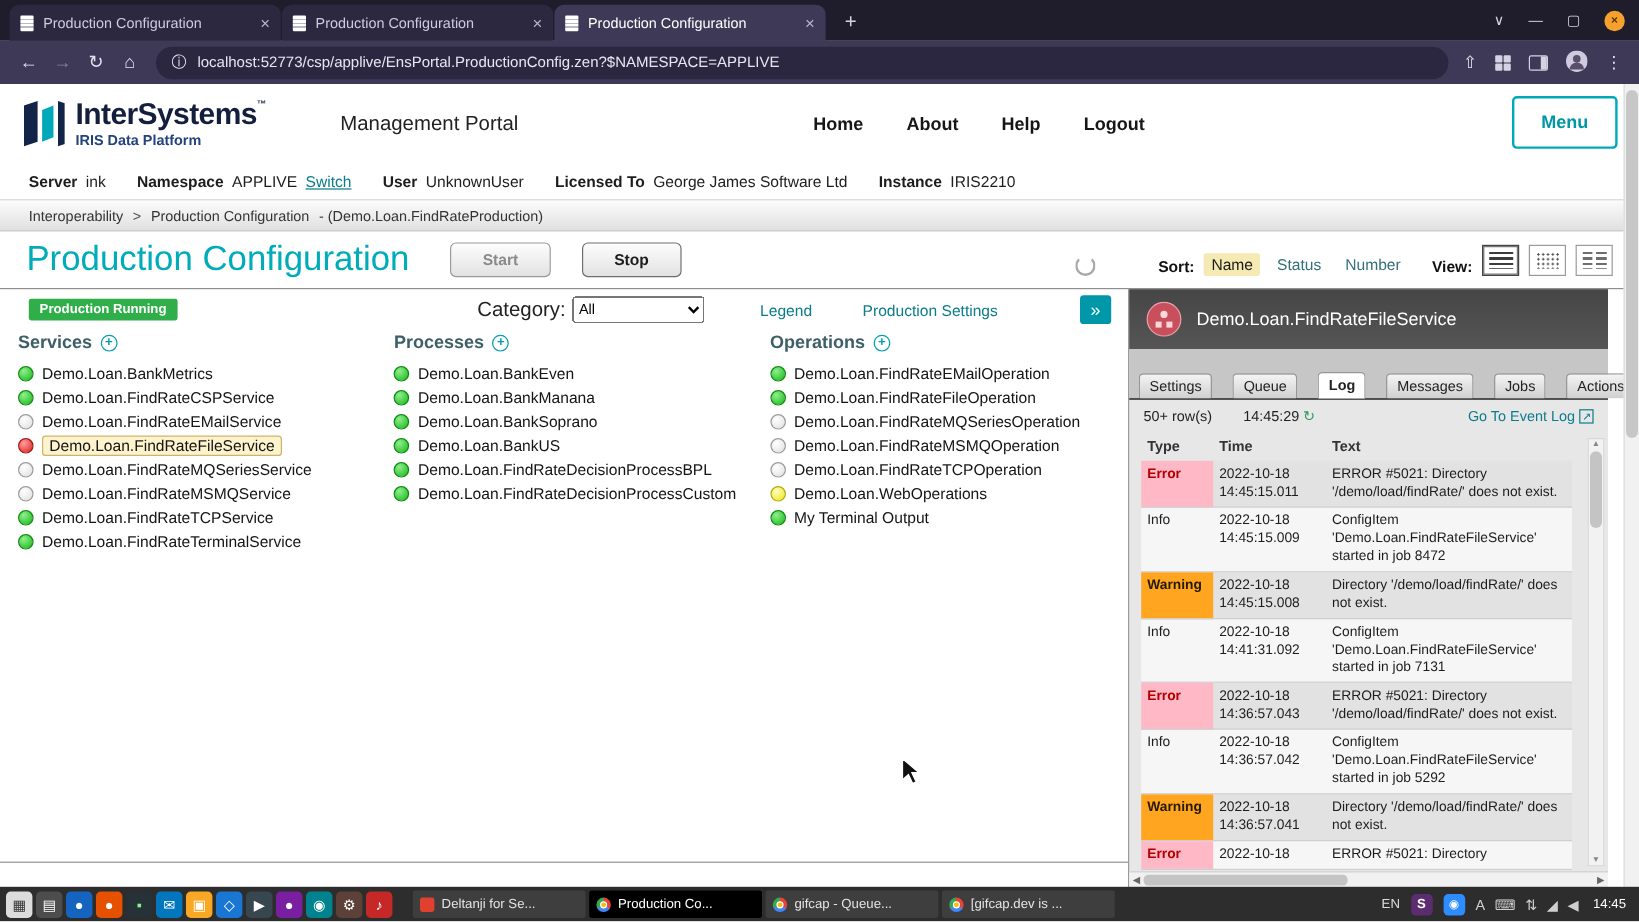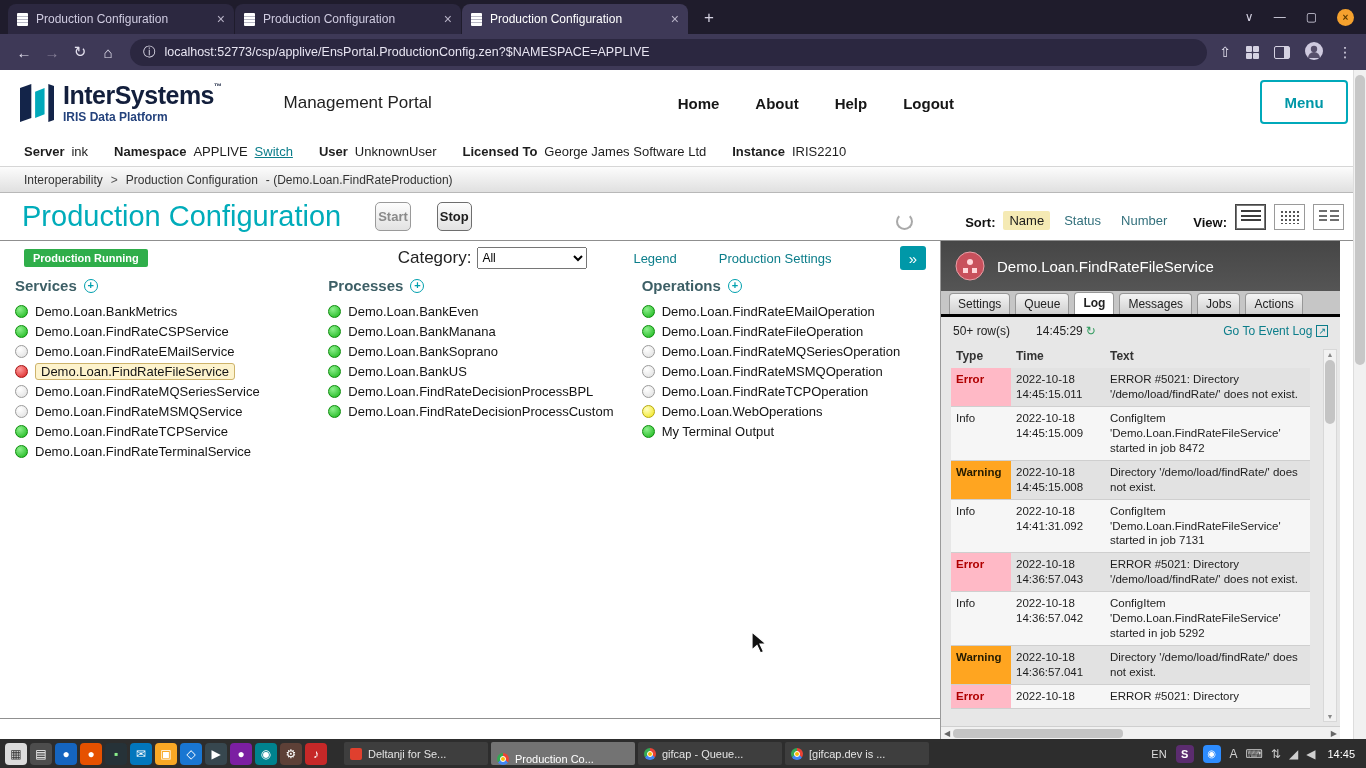--- a/index.html
+++ b/index.html
@@ -53,21 +53,21 @@
   .ib-label { font-weight:bold; }
   .ib-link { color:#0b7d8a; text-decoration:underline; }
 
   .breadcrumb { height:27px; background:linear-gradient(#fcfcfc,#e0e0e0); border-top:1px solid #d6d6d6;
                 border-bottom:1px solid #b8b8b8; display:flex; align-items:center; padding:0 24px;
                 font-size:12px; color:#333; gap:8px; }
   .crumb-sep { color:#555; }
 
   .titlebar { height:47px; background:#fff; display:flex; align-items:center; padding:0 22px; }
   .page-title { font-size:29px; color:#00acba; white-space:nowrap; }
-  .btn { height:29px; padding:0 2px; border:1px solid #9a9a9a; border-radius:5px;
+  .btn { height:29px; padding:0 26px; border:1px solid #9a9a9a; border-radius:5px;
          background:linear-gradient(#fdfdfd,#e2e2e2); font-size:13px; font-weight:bold;
          display:flex; align-items:center; }
   .btn-start { margin-left:34px; color:#8a8a8a; }
   .btn-stop  { margin-left:26px; color:#1d1d1d; border-color:#6e6e6e; }
   .tb-right { margin-left:auto; display:flex; align-items:flex-end; }
   .spinner { width:17px; height:17px; border:2.5px solid #a9a9a9; border-top-color:transparent;
              border-radius:50%; margin-right:52px; }
   .sort-label,.view-label { font-weight:bold; font-size:13px; color:#111; }
   .sort-item { font-size:13px; color:#33707c; padding:2px 6px; margin-left:8px; }
   .sort-item.active { background:#f5eab4; color:#1b1b1b; border-radius:2px; }
@@ -106,22 +106,22 @@
   .dot-red    { background:radial-gradient(circle at 35% 30%, #ff9d9d, #da1f1f); border:1px solid #a51212; }
   .dot-yellow { background:radial-gradient(circle at 35% 30%, #ffffc2, #f0e312); border:1px solid #b5a80e; }
   .cname.selected { background:#fdf3cd; border:1px solid #cdb36b; border-radius:3px; padding:0 5px; }
 
   
   .detail { width:400px; flex:none; height:499px; display:flex; flex-direction:column;
             background:#e7e7e7; border-left:1px solid #9a9a9a; }
   .dp-header { height:50px; flex:none; background:linear-gradient(#464646,#555); display:flex;
                align-items:center; gap:12px; padding-left:14px; color:#fff; }
   .dp-title { font-size:15px; }
-  .dp-tabs { height:26px; flex:none; background:#c6c6c6; display:flex; align-items:flex-end;
-             padding-left:8px; gap:5px; border-bottom:3px solid #000000; }
+  .dp-tabs { height:42px; flex:none; background:#c6c6c6; display:flex; align-items:flex-end;
+             padding-left:8px; gap:17px; border-bottom:1px solid #000000; }
   .dp-tab { font-size:12px; color:#222; padding:3px 8px; background:linear-gradient(#f4f4f4,#d0d0d0);
             border:1px solid #979797; border-bottom:none; border-radius:4px 4px 0 0; white-space:nowrap; }
   .dp-tab.active { background:#fff; font-weight:bold; padding-bottom:4px; }
   .dp-info { height:28px; flex:none; display:flex; align-items:center; padding:0 12px; font-size:12px; color:#222; }
   .dp-time { margin-left:26px; display:flex; align-items:center; gap:3px; }
   .mini-refresh { color:#2f9a5d; font-size:12px; }
   .evlink { margin-left:auto; color:#0b7d8a; display:flex; align-items:center; gap:4px; }
   .ext-box { font-size:9px; border:1px solid #0b7d8a; padding:0 1px; line-height:10px; }
   .dp-grid { flex:1; overflow:hidden; position:relative; }
   .log-table { margin:0 30px 0 10px; }
@@ -146,21 +146,21 @@
   .page-scroll { position:absolute; right:0; top:70px; width:13px; height:669px; background:#f1f1f1; border-left:1px solid #ddd; }
   .page-thumb { position:absolute; top:5px; left:1px; width:10px; height:290px; background:#c7c7c7; border-radius:5px; }
 
   
   .taskbar { position:absolute; left:0; bottom:0; width:1366px; height:29px; background:#2d2d2d;
              display:flex; align-items:center; padding:0 5px; gap:3px; }
   .tb-icon { width:22px; height:22px; border-radius:4px; display:flex; align-items:center;
              justify-content:center; font-size:12px; flex:none; line-height:1; }
   .tb-win { width:144px; height:23px; background:#3e3e3e; border-radius:2px; display:flex; align-items:center;
             gap:6px; padding:0 6px; font-size:11px; color:#e4e4e4; white-space:nowrap; overflow:hidden; flex:none; }
-  .tb-win.active { background:#737373; color:#fff;align-items:flex-end; }
+  .tb-win.active { background:#000000; color:#fff; }
   .tb-win:first-of-type { margin-left:14px; }
   .wicon-app { width:12px; height:12px; border-radius:2px; background:#e0402e; flex:none; }
   .wicon-chrome { width:12px; height:12px; border-radius:50%; flex:none; position:relative;
       background:conic-gradient(#ea4335 0 120deg, #4285f4 120deg 240deg, #34a853 240deg 360deg); }
   .wicon-chrome::after { content:""; position:absolute; inset:3px; border-radius:50%; background:#fbbc05; border:1px solid #fff; }
   .wlabel { overflow:hidden; text-overflow:ellipsis; }
   .tray { margin-left:auto; display:flex; align-items:center; gap:9px; color:#ddd; font-size:11px; padding-right:6px; }
   .tray-slack { width:18px; height:18px; background:#5b2c6f; border-radius:4px; color:#fff; font-weight:bold;
                 font-size:11px; display:flex; align-items:center; justify-content:center; }
   .tray-cam { width:18px; height:18px; background:#2d8cff; border-radius:4px; color:#fff; font-size:10px;

